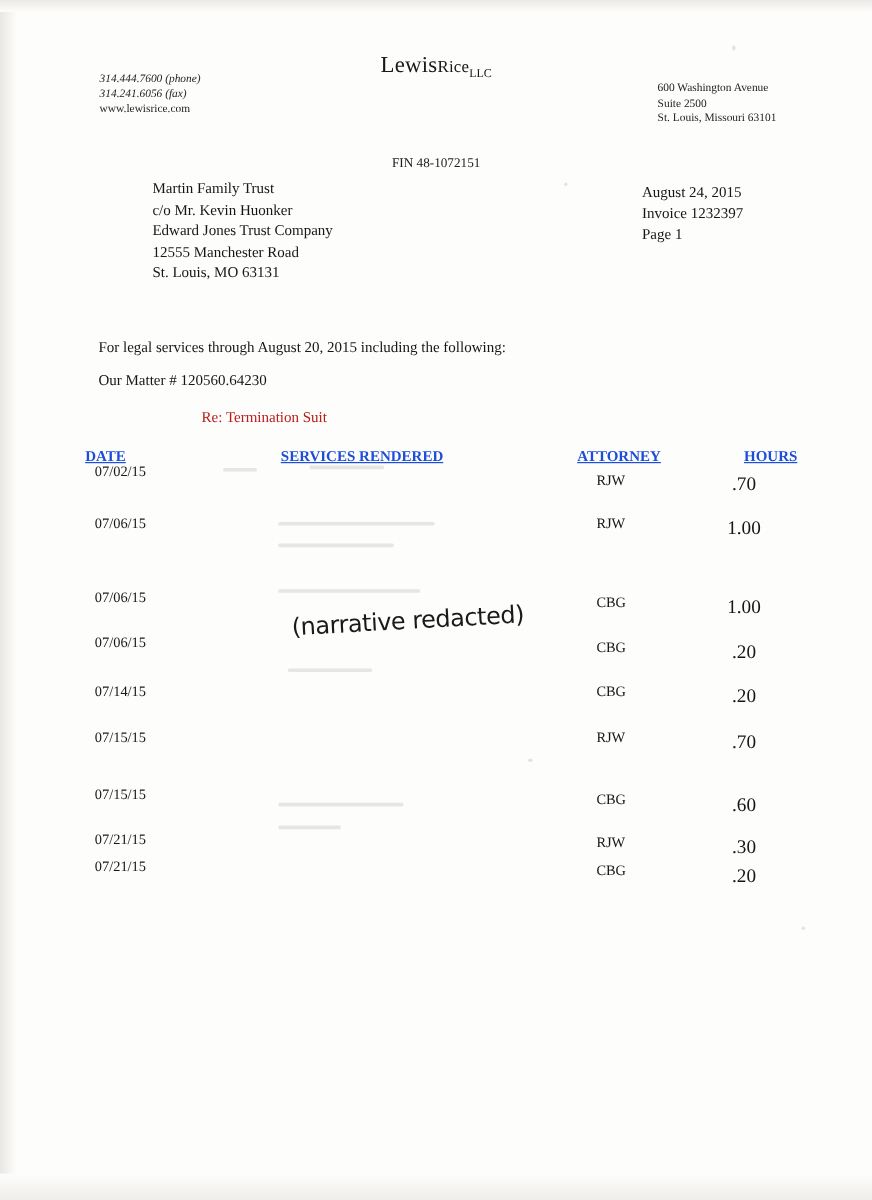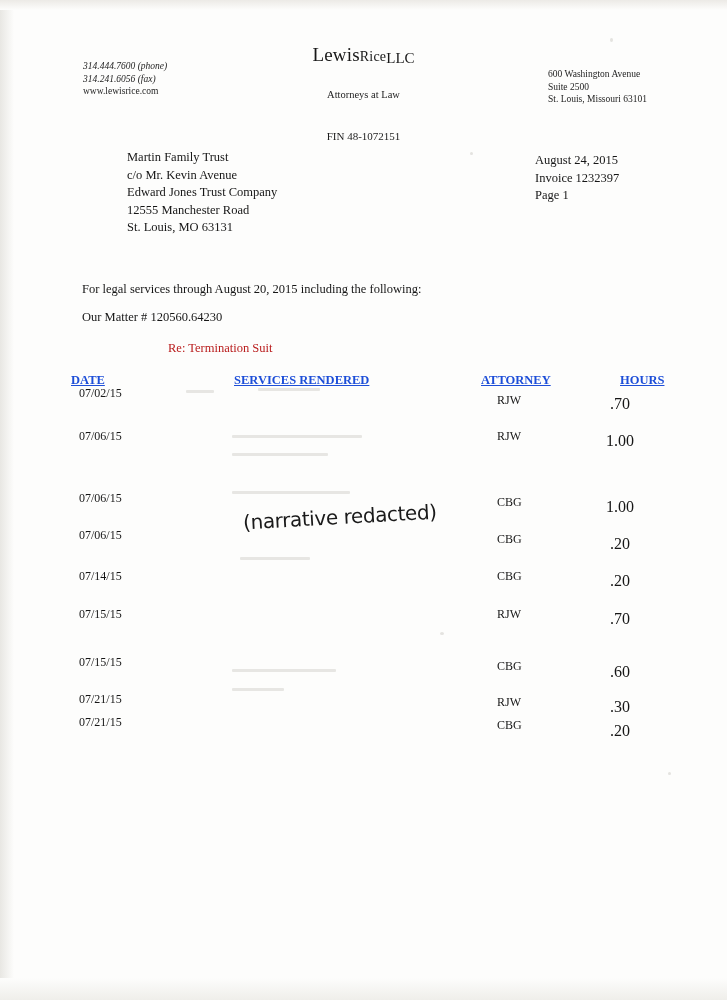--- a/index.html
+++ b/index.html
@@ -50,21 +50,21 @@
     font-family: "Liberation Serif", serif;
     font-size: 19px;
     letter-spacing: 0.2px;
     color: #181818;
     white-space: nowrap;
   }
   .firm-name .small-caps {
     font-size: 14px;
   }
   .firm-name .llc {
-    font-size: 15px;
+    font-size: 10px;
     letter-spacing: 0;
     vertical-align: bottom;
     position: relative;
     top: 1px;
   }
 
   .contact-block {
     position: absolute;
     left: 83px; top: 60px;
     font-size: 9.5px;
@@ -229,26 +229,25 @@
     <div>314.241.6056 (fax)</div>
     <div class="plain">www.lewisrice.com</div>
   </div>
 
   <div class="address-block">
     <div>600 Washington Avenue</div>
     <div>Suite 2500</div>
     <div>St. Louis, Missouri  63101</div>
   </div>
 
-  <div class="attorneys-line">Attorneys at Law</div>
   <div class="fin-line">FIN  48-1072151</div>
 
   <div class="recipient">
     <div>Martin Family Trust</div>
-    <div>c/o Mr. Kevin Avenue</div>
+    <div>c/o Mr. Kevin Huonker</div>
     <div>Edward Jones Trust Company</div>
     <div>12555 Manchester Road</div>
     <div>St. Louis, MO 63131</div>
   </div>
 
   <div class="invoice-meta">
     <div>August 24, 2015</div>
     <div>Invoice 1232397</div>
     <div>Page 1</div>
   </div>

